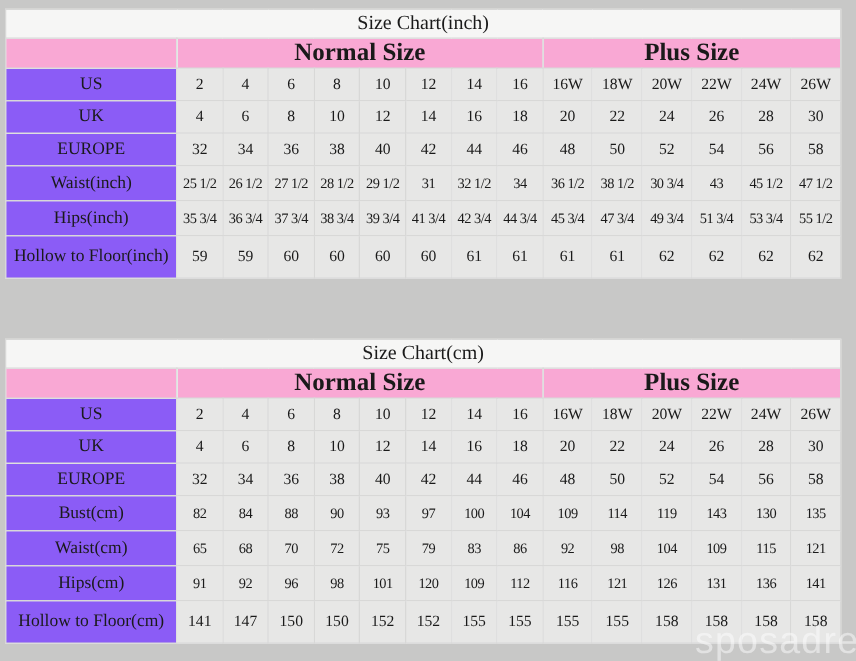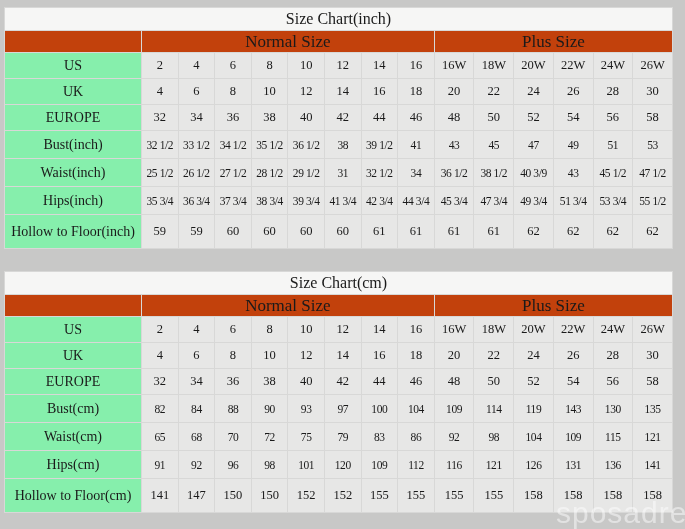--- a/index.html
+++ b/index.html
@@ -18,25 +18,25 @@
   }
   #table-inch{top:7px;}
   #table-cm{top:271px;}
   th,td{
     border:1px solid #d8d8d7;
     text-align:center;vertical-align:middle;
     font-weight:normal;padding:0;
     overflow:hidden;white-space:nowrap;
   }
   .title-row th{font-size:16px;height:22px;background:#f6f6f5;}
-  .group-row th{font-size:17px;height:21px;background:#c2410c;}
+  .group-row th{font-size:20px;height:21px;background:#f9a8d4;font-weight:bold;}
   tr.r-size{height:26px;}
   tr.r-measure{height:28px;}
   tr.r-hollow{height:34px;padding-left:12px;}
-  .label-cell{background:#86efac;font-size:14px;}
+  .label-cell{background:#8b5cf6;font-size:14px;}
   .data-cell{background:#e7e7e6;font-size:12.5px;}
   tr.r-measure .data-cell{font-size:11.5px;letter-spacing:-0.4px;}
   .watermark{
     position:absolute;left:556px;top:496px;
     font-size:30px;color:rgba(255,255,255,0.48);
     letter-spacing:1px;pointer-events:none;
     font-family:"Liberation Sans", sans-serif;
   }
 </style>
 </head>
@@ -118,49 +118,32 @@
           <td class="data-cell">44</td>
           <td class="data-cell">46</td>
           <td class="data-cell">48</td>
           <td class="data-cell">50</td>
           <td class="data-cell">52</td>
           <td class="data-cell">54</td>
           <td class="data-cell">56</td>
           <td class="data-cell">58</td>
         </tr>
         <tr class="r-measure">
-          <td class="label-cell">Bust(inch)</td>
-          <td class="data-cell">32 1/2</td>
-          <td class="data-cell">33 1/2</td>
-          <td class="data-cell">34 1/2</td>
-          <td class="data-cell">35 1/2</td>
-          <td class="data-cell">36 1/2</td>
-          <td class="data-cell">38</td>
-          <td class="data-cell">39 1/2</td>
-          <td class="data-cell">41</td>
-          <td class="data-cell">43</td>
-          <td class="data-cell">45</td>
-          <td class="data-cell">47</td>
-          <td class="data-cell">49</td>
-          <td class="data-cell">51</td>
-          <td class="data-cell">53</td>
-        </tr>
-        <tr class="r-measure">
           <td class="label-cell">Waist(inch)</td>
           <td class="data-cell">25 1/2</td>
           <td class="data-cell">26 1/2</td>
           <td class="data-cell">27 1/2</td>
           <td class="data-cell">28 1/2</td>
           <td class="data-cell">29 1/2</td>
           <td class="data-cell">31</td>
           <td class="data-cell">32 1/2</td>
           <td class="data-cell">34</td>
           <td class="data-cell">36 1/2</td>
           <td class="data-cell">38 1/2</td>
-          <td class="data-cell">40 3/9</td>
+          <td class="data-cell">30 3/4</td>
           <td class="data-cell">43</td>
           <td class="data-cell">45 1/2</td>
           <td class="data-cell">47 1/2</td>
         </tr>
         <tr class="r-measure">
           <td class="label-cell">Hips(inch)</td>
           <td class="data-cell">35 3/4</td>
           <td class="data-cell">36 3/4</td>
           <td class="data-cell">37 3/4</td>
           <td class="data-cell">38 3/4</td>

